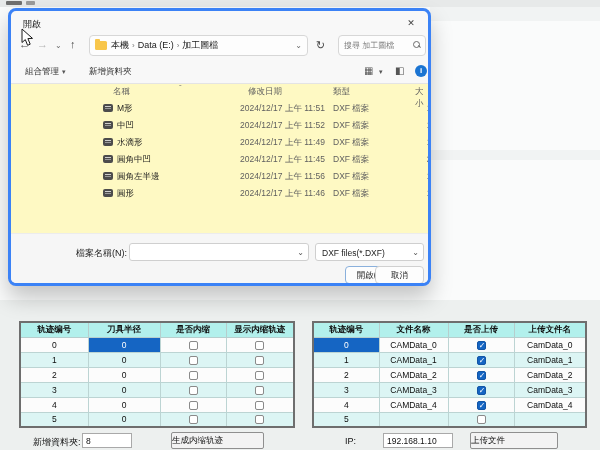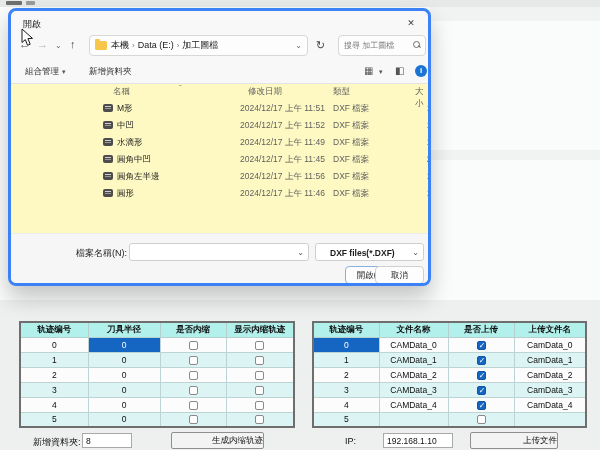--- a/index.html
+++ b/index.html
@@ -59,41 +59,41 @@
   .ficon:after { content:""; position:absolute; left:2px; top:4px; width:6px; height:1px; background:#9a9a9a; }
   .fname { position:absolute; left:106px; top:3px; color:#1c1c1c; font-size:8.5px; white-space:nowrap; }
   .fdate { position:absolute; left:229px; top:3px; color:#5f5f5f; font-size:8.5px; white-space:nowrap; }
   .ftype { position:absolute; left:322px; top:3px; color:#5f5f5f; font-size:8.5px; white-space:nowrap; }
   .fsize { position:absolute; left:404px; top:3px; width:26px; text-align:right; color:#5f5f5f; font-size:8.5px; }
   .dlg-bottom { position:absolute; left:0; top:222px; width:100%; height:56px; background:#f6f6f6; border-top:1px solid #ececec; }
   .fn-label { position:absolute; left:52px; top:13px; width:64px; text-align:right; color:#1b1b1b; }
   .combo { position:absolute; top:9px; height:18px; background:#fff; border:1px solid #cfcfcf; border-radius:3px; }
   .combo input { position:absolute; left:4px; top:1px; right:14px; height:14px; border:none; outline:none; background:transparent; font-size:8.5px; font-family:inherit; }
   .combo .caret { position:absolute; right:4px; top:4px; font-size:8px; color:#555; }
-  .combo .val { position:absolute; left:14px; top:4px; font-size:8.5px; color:#1b1b1b; white-space:nowrap;font-weight:bold; }
+  .combo .val { position:absolute; left:6px; top:4px; font-size:8.5px; color:#1b1b1b; white-space:nowrap; }
   .dlg-btn { position:absolute; top:32px; height:18px; background:#fdfdfd; border:1px solid #d0d0d0; border-radius:4px;
              font-size:8.5px; color:#1b1b1b; text-align:center; line-height:16px; }
   .dlg-btn.primary { border-color:#8ab0dc; }
 
   
   .grid { position:absolute; border-collapse:collapse; table-layout:fixed; background:#fcfcfc;
           border:2px solid #6e6e6e; font-size:8.5px; color:#0d0d0d; }
   .grid th { background:#b2f0ec; font-weight:bold; border:1px solid #b6cecd; height:15px; text-align:center; }
   .grid td { border:1px solid #bcd4d3; height:15px; text-align:center; padding:0; }
   .grid tr.alt td { background:#dcf5f4; }
   .grid td.sel { background:#1565c3; color:#fff; }
   .cb { display:inline-block; width:9px; height:9px; border:1px solid #8a8a8a; border-radius:2px; background:#fff; vertical-align:middle; position:relative; }
   .cb.on { background:#1565c3; border-color:#1255a5; }
   .cb.on:after { content:"✓"; position:absolute; left:0px; top:-1px; color:#fff; font-size:8px; line-height:10px; width:9px; text-align:center; }
 
   .ctl-label { position:absolute; font-size:9px; color:#111; }
   .ctl-input { position:absolute; height:15px; background:#fff; border:1px solid #a9a9a9; font-size:8.5px;
                color:#111; font-family:inherit; padding:0 3px; outline:none; }
   .ctl-btn { position:absolute; height:17px; background:#f3f3f3; border:1px solid #8f8f8f; border-radius:2px;
-             font-size:8.5px; color:#111; text-align:right; line-height:15px;padding-left:36px; }
+             font-size:8.5px; color:#111; text-align:left; line-height:15px; }
 
   
   .cursor { position:absolute; left:21px; top:28px; z-index:50; }
 </style>
 </head>
 <body>
 
 <div class="stage">
 
   <div class="app-top"></div>

